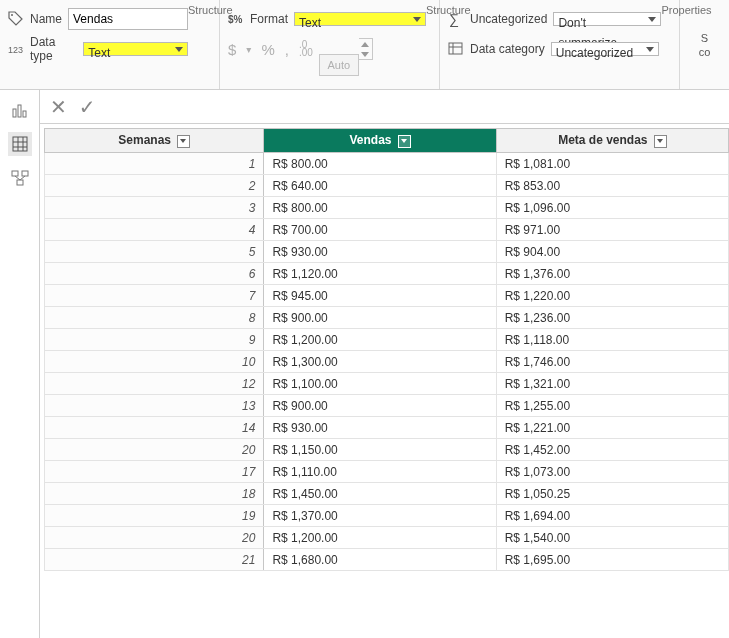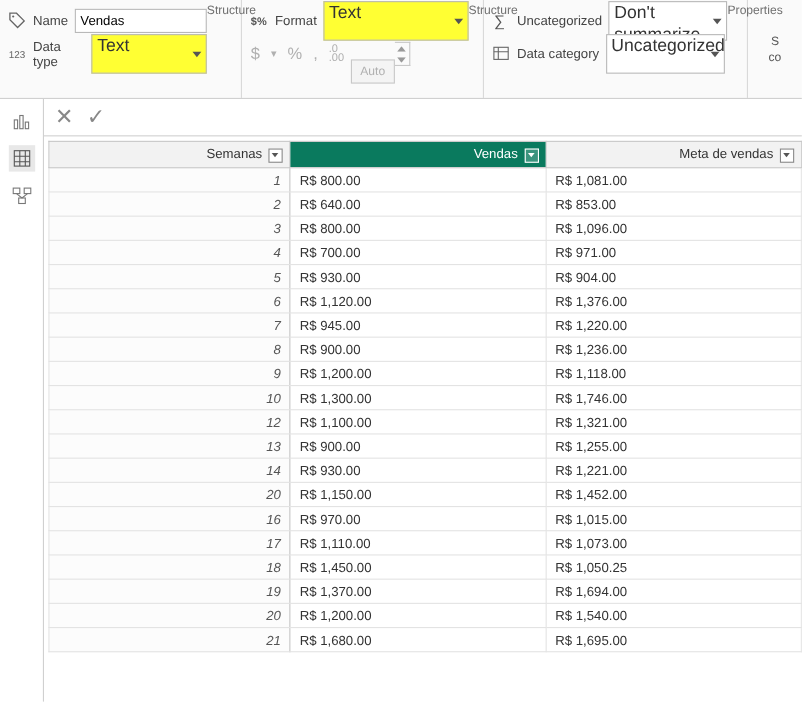--- a/index.html
+++ b/index.html
@@ -56,26 +56,26 @@
   .input {
     height: 22px;
     line-height: 20px;
     border: 1px solid #b8b8b8;
     background: #fff;
     padding: 0 4px;
     font-size: 12px;
     font-family: inherit;
   }
   .select {
-    height: 36px;
+    height: 14px;
     line-height: 20px;
     border: 1px solid #b8b8b8;
     background: #fff;
     padding: 0 14px 0 4px;
-    font-size: 16px;
+    font-size: 12px;
     position: relative;
   }
   .select.hl {
     background: #ffff33;
   }
   .select::after {
     content: "";
     position: absolute;
     right: 4px;
     top: 50%;
@@ -184,22 +184,22 @@
     line-height: 1;
   }
   .grid {
     border-collapse: collapse;
     font-size: 12px;
     margin: 4px 0 0 4px;
   }
   .grid th {
     background: #f2f2f2;
     border: 1px solid #c6c6c6;
-    font-weight: normal;
-    text-align: right;
+    font-weight: bold;
+    text-align: center;
     padding: 3px 6px;
     position: relative;
     height: 24px;
   }
   .grid th.active {
     background: #0a7a5e;
     color: #fff;
   }
   .grid th .dd {
     display: inline-block;
@@ -456,25 +456,20 @@
             <td class="rownum">14</td>
             <td class="val">R$ 930.00</td>
             <td class="val">R$ 1,221.00</td>
           </tr>
           <tr>
             <td class="rownum">20</td>
             <td class="val">R$ 1,150.00</td>
             <td class="val">R$ 1,452.00</td>
           </tr>
           <tr>
-            <td class="rownum">16</td>
-            <td class="val">R$ 970.00</td>
-            <td class="val">R$ 1,015.00</td>
-          </tr>
-          <tr>
             <td class="rownum">17</td>
             <td class="val">R$ 1,110.00</td>
             <td class="val">R$ 1,073.00</td>
           </tr>
           <tr>
             <td class="rownum">18</td>
             <td class="val">R$ 1,450.00</td>
             <td class="val">R$ 1,050.25</td>
           </tr>
           <tr>

